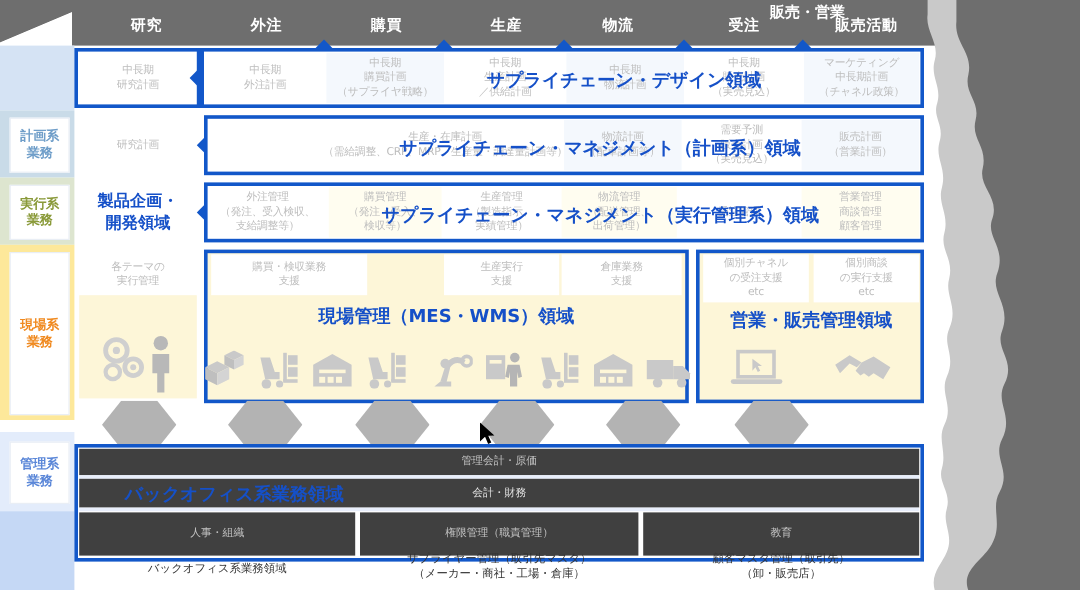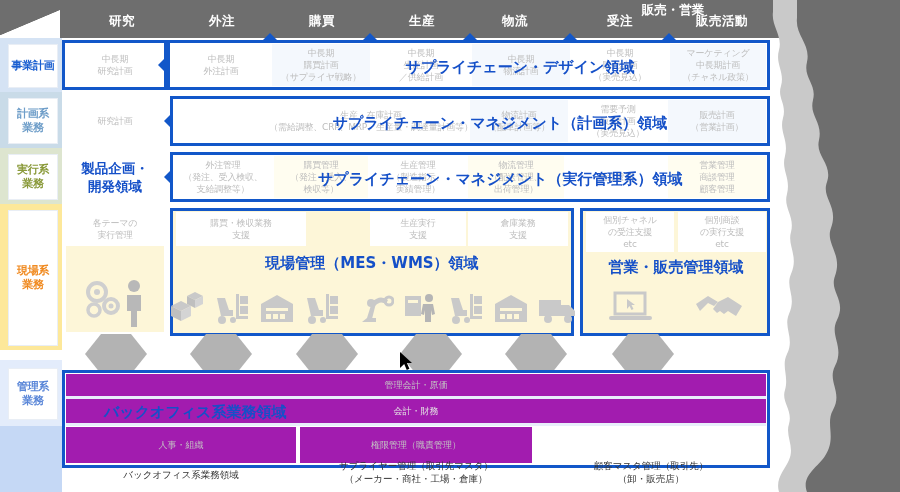--- a/index.html
+++ b/index.html
@@ -80,21 +80,21 @@
   .fieldbox{position:absolute;background:#fdf6d8;}
   .iconrow{position:absolute;display:flex;align-items:flex-end;justify-content:center;gap:6px;}
   .icon svg{display:block;}
 
   
   .pent{position:absolute;}
   .bline{position:absolute;}
   .bcell{
     position:absolute;display:flex;flex-direction:column;
     align-items:center;justify-content:center;text-align:center;
-    font-size:9px;line-height:1.35;color:#c3c3c3;background:#a21caf;
+    font-size:9px;line-height:1.35;color:#c3c3c3;background:#404040;
   }
   .bcell.dark{color:#333;font-size:9.5px;}
   .mouse{position:absolute;}
 </style>
 </head>
 <body>
 
 <div id="stage">
 
   <div class="rock-top"></div>
@@ -110,23 +110,20 @@
   <div class="colhead" style="left:570px;width:100px;">受注</div>
   <div class="colhead" style="left:672px;width:100px;">販売活動</div>
 
   <div class="rowband" style="top:38px;height:54px;background:#d5e3f4;"></div>
   <div class="rowband" style="top:92px;height:56px;background:#c9dbe8;"></div>
   <div class="rowband" style="top:148px;height:56px;background:#dde5cf;"></div>
   <div class="rowband" style="top:204px;height:146px;background:#fde89a;"></div>
   <div class="rowband" style="top:360px;height:66px;background:#e3ecfb;"></div>
   <div class="rowband" style="top:426px;height:66px;background:#c5d8f5;"></div>
 
-  <div class="rowlabel" style="top:44px;height:42px;color:#1a5fd0;">
-      <span>事業計画</span>
-    </div>
   <div class="rowlabel" style="top:98px;height:44px;color:#6f9ec9;">
       <span class="ml">計画系<br>業務</span>
     </div>
   <div class="rowlabel" style="top:154px;height:44px;color:#8a9a3a;">
       <span>実行系<br>業務</span>
     </div>
   <div class="rowlabel" style="top:210px;height:134px;color:#f08a20;">
       <span>現場系<br>業務</span>
     </div>
   <div class="rowlabel" style="top:368px;height:50px;color:#5b87d8;">
@@ -457,20 +454,23 @@
     <span>会計・財務</span>
   </div>
   <div class="overlay" style="left:104px;top:403px;width:260px;text-align:left;">バックオフィス系業務領域</div>
   <div class="bline" style="left:66px;top:423px;width:700px;height:3px;background:#e8eefb;"></div>
 
   <div class="bcell" style="left:66px;top:427px;width:230px;height:36px;">
     <span>人事・組織</span>
   </div>
   <div class="bcell" style="left:300px;top:427px;width:232px;height:36px;">
     <span>権限管理（職責管理）</span>
+  </div>
+  <div class="bcell" style="left:536px;top:427px;width:230px;height:36px;">
+    <span>教育</span>
   </div>
 
   <div class="bcell dark" style="left:66px;top:462px;width:230px;height:26px;background:transparent;">
     <span>バックオフィス系業務領域</span>
   </div>
   <div class="bcell dark" style="left:300px;top:458px;width:232px;height:30px;background:transparent;">
     <span>サプライヤー管理（取引先マスタ）<br>（メーカー・商社・工場・倉庫）</span>
   </div>
   <div class="bcell dark" style="left:536px;top:458px;width:230px;height:30px;background:transparent;">
     <span>顧客マスタ管理（取引先）<br>（卸・販売店）</span>

